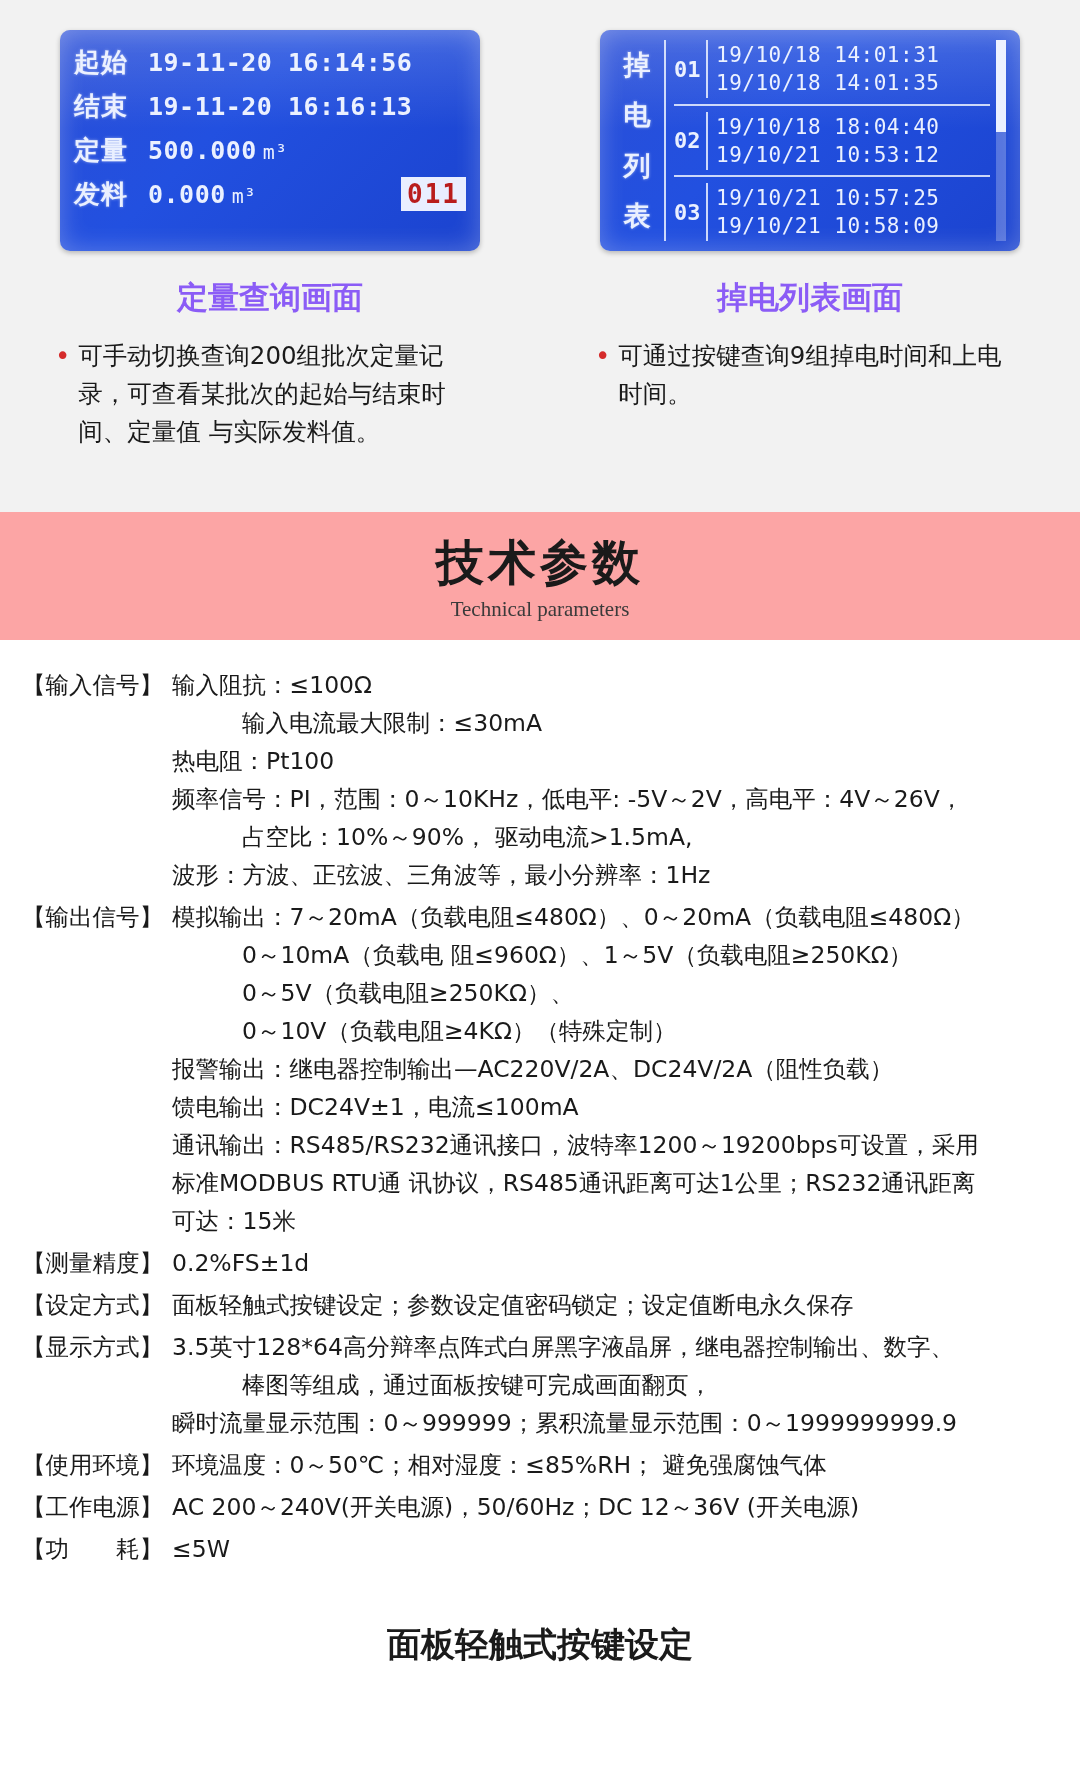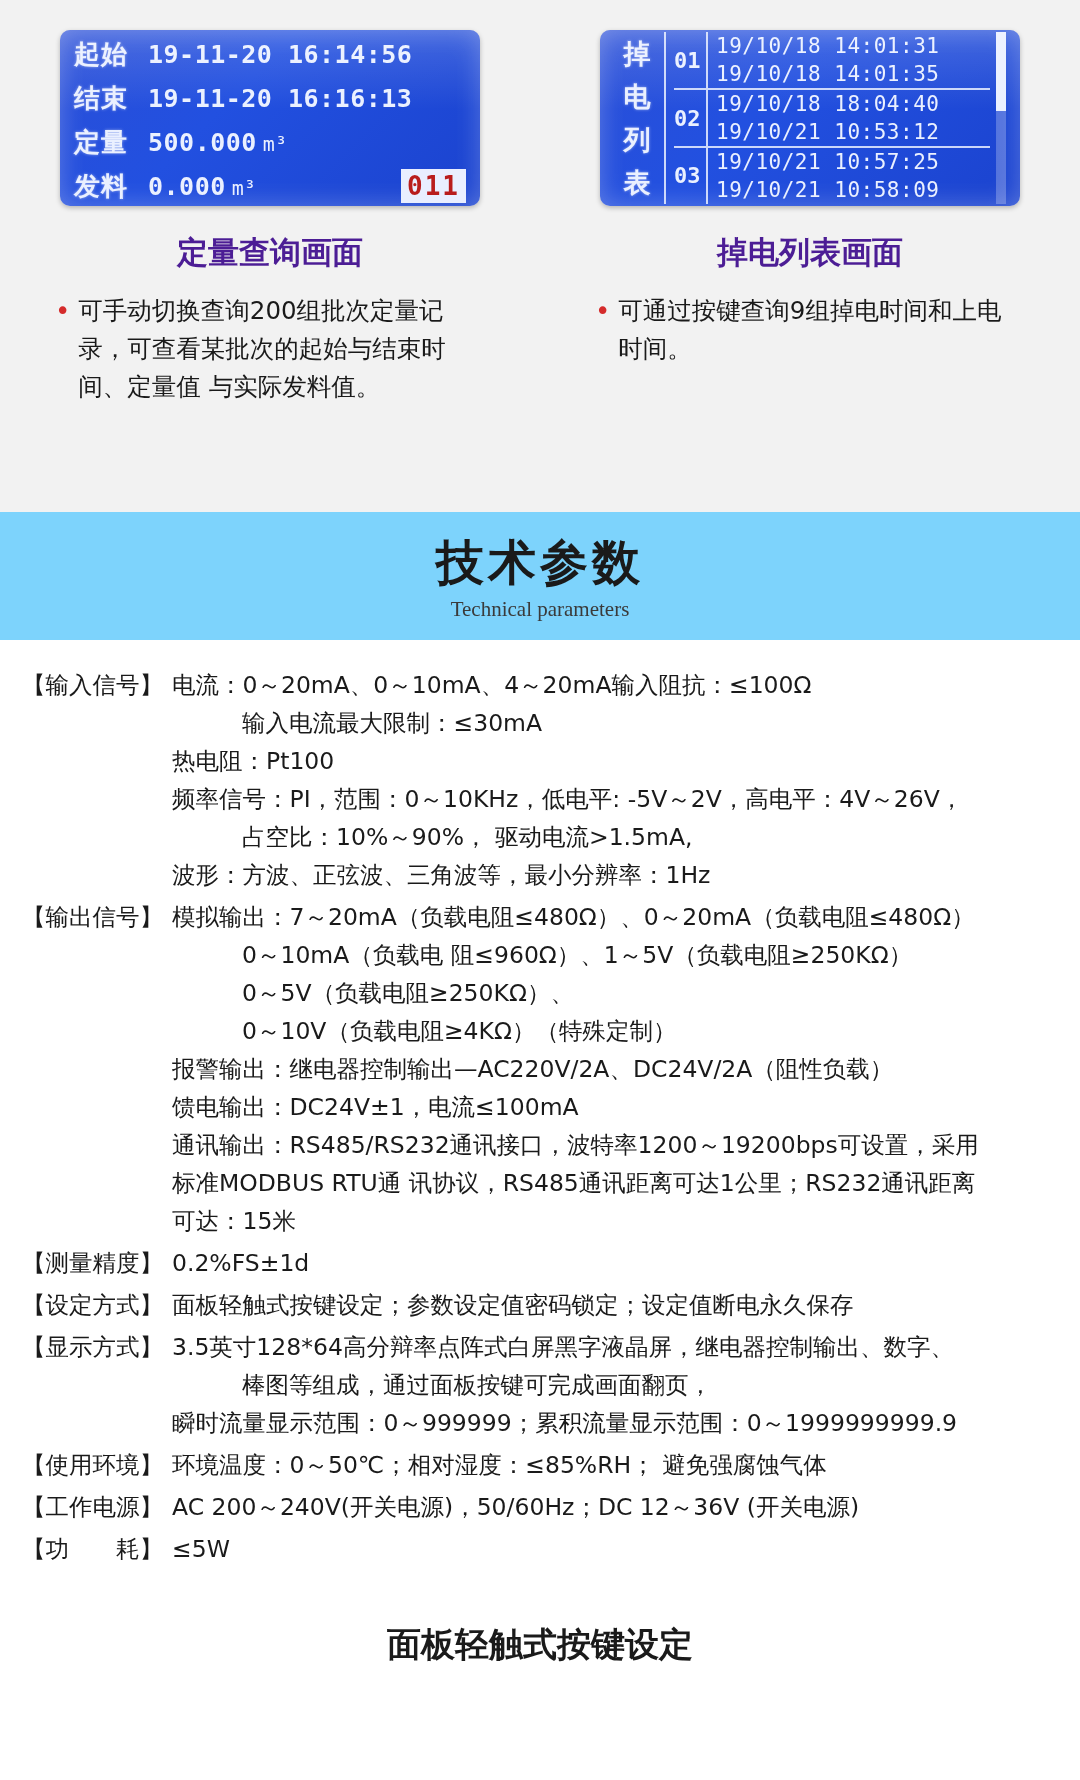--- a/index.html
+++ b/index.html
@@ -20,27 +20,27 @@
     justify-content:space-around;
     align-items:flex-start;
   }
   .screen-col{
     width:50%;
     display:flex;
     flex-direction:column;
     align-items:center;
   }
   .lcd{
-    width:420px; height:176px;
+    width:420px; height:221px;
     border-radius:10px;
     background:linear-gradient(135deg,#2a4fd8 0%, #2250e0 40%, #1b43cf 100%);
     box-shadow:inset 0 0 26px rgba(255,255,255,.28), 0 2px 5px rgba(0,0,0,.25);
     position:relative;
     overflow:hidden;
-    padding:2px 14px;
+    padding:10px 14px;
     font-family:"DejaVu Sans Mono", monospace;
     color:#eaf0ff;
   }
   .lcd:after{
     content:"";
     position:absolute; left:0; top:0; right:0; height:45%;
     background:linear-gradient(180deg, rgba(255,255,255,.16), rgba(255,255,255,0));
     pointer-events:none;
   }
   
@@ -100,34 +100,34 @@
   .p-sep{
     height:2px; background:rgba(234,240,255,.85); width:100%;
   }
   .p-scroll{
     width:10px; margin-left:6px;
     background:rgba(255,255,255,.25);
     display:flex; flex-direction:column; justify-content:flex-start;
   }
   .p-scroll-thumb{ width:100%; height:46%; background:#eaf0ff; }
   .caption{
-    font-size:31px; font-weight:bold; color:#4c1d95;
+    font-size:31px; font-weight:bold; color:#8b5cf6;
     margin:26px 0 18px 0;
     font-family:"DejaVu Sans", sans-serif;
   }
   .bullet{
     display:flex;
     font-size:24.5px; line-height:38px;
     max-width:430px;
     font-family:"DejaVu Sans", sans-serif;
   }
   .bullet .dot{ color:#d52b2b; margin-right:8px; font-size:26px; line-height:38px; }
   
   .params-header{
-    background:#7dd3fc;
+    background:#fca5a5;
     height:128px;
     display:flex; flex-direction:column; align-items:center; justify-content:center;
   }
   .params-title{
     font-size:48px; font-weight:bold; letter-spacing:4px;
     font-family:"DejaVu Sans", sans-serif;
   }
   .params-sub{
     font-size:21px; color:#3a3a3a; margin-top:2px;
     font-family:"Liberation Serif", serif;
@@ -243,21 +243,20 @@
   <div class="params-title">技术参数</div>
   <div class="params-sub">Technical parameters</div>
 </div>
 
 <div class="params-body">
 
   <div class="prow">
     <div class="plabel">【输入信号】</div>
     <div class="pcontent">
       <div class="pline inline-row">
-        <span>电流：0～20mA、0～10mA、4～20mA</span>
         <span class="gap-right">输入阻抗：≤100Ω</span>
       </div>
       <div class="pline indent1">输入电流最大限制：≤30mA</div>
       <div class="pline">热电阻：Pt100</div>
       <div class="pline">频率信号：PI，范围：0～10KHz，低电平: -5V～2V，高电平：4V～26V，</div>
       <div class="pline indent1">占空比：10%～90%， 驱动电流&gt;1.5mA,</div>
       <div class="pline">波形：方波、正弦波、三角波等，最小分辨率：1Hz</div>
     </div>
   </div>
 

